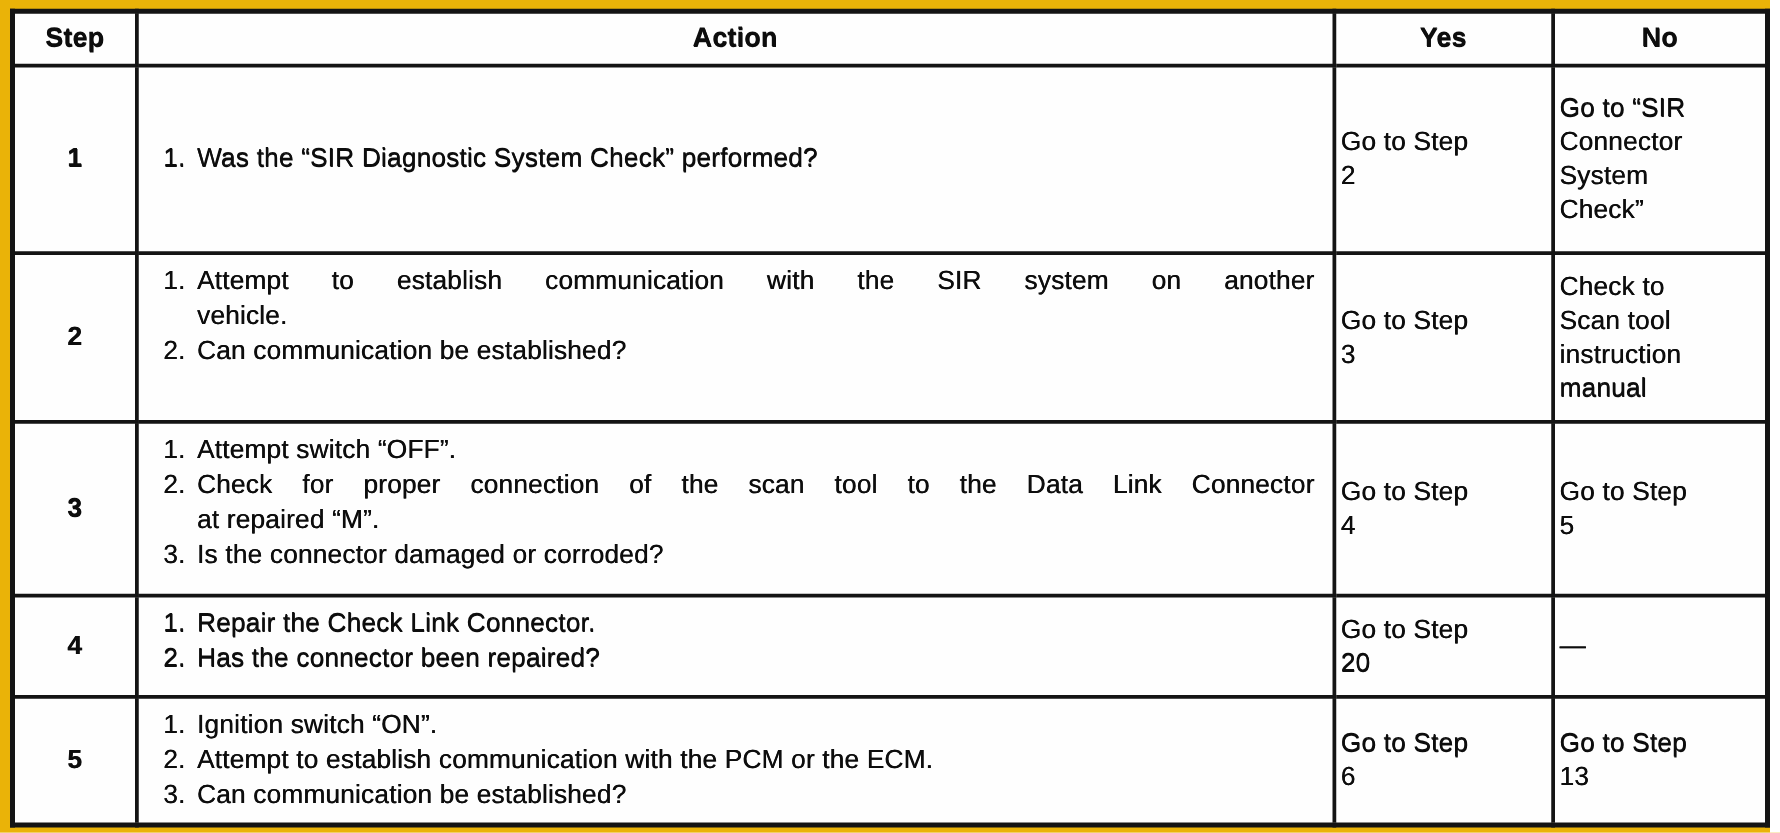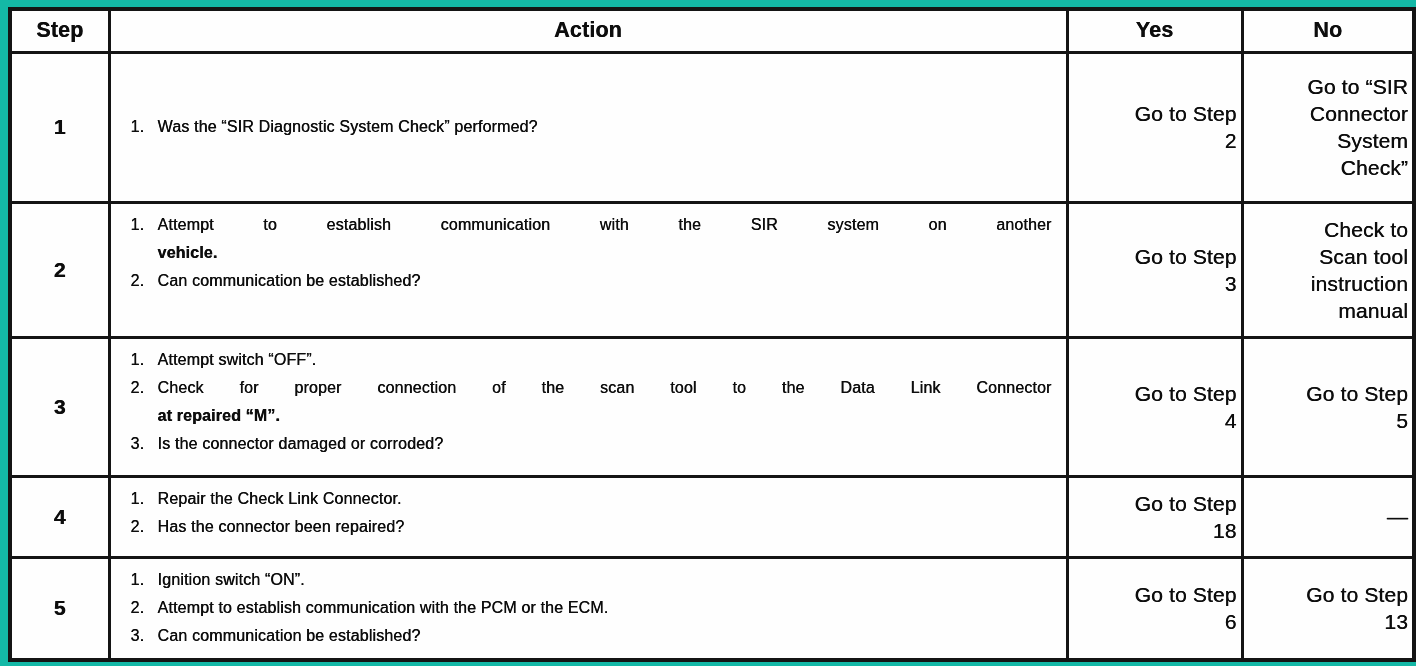--- a/index.html
+++ b/index.html
@@ -9,21 +9,21 @@
     height: 666px;
     background: #ffffff;
     overflow: hidden;
     font-family: "Liberation Sans", "DejaVu Sans", sans-serif;
     color: #0d0d0d;
   }
   .sheet {
     position: absolute;
     left: 0; top: 0;
     width: 1416px; height: 666px;
-    background: #14b8a6;
+    background: #eab308;
   }
   table.diag {
     position: absolute;
     left: 8px;
     top: 7px;
     width: 1404px;
     border-collapse: collapse;
     table-layout: fixed;
     border: 4px solid #141414;
     text-shadow: 0.35px 0.35px 0 currentColor; 
@@ -51,41 +51,41 @@
     padding: 0;
   }
   td.step {
     font-size: 21px;
     font-weight: 700;
     text-align: center;
     vertical-align: middle;
     padding: 0;
   }
   td.action {
-    font-size: 16px;
+    font-size: 21px;
     line-height: 28px;
     vertical-align: top;
     padding: 7px 14px 6px 20px;
     text-align: left;
   }
   td.action.vmid { vertical-align: middle; padding-top: 0; padding-bottom: 0; }
   .ln { white-space: normal; }
   .first .num {
     display: inline-block;
     width: 27px;
   }
-  .cont { padding-left: 27px; font-weight: bold; }
+  .cont { padding-left: 27px; }
   .fill {
     text-align: justify;
     text-align-last: justify;
   }
   td.yn {
     font-size: 21px;
     line-height: 27px;
-    text-align: right;
+    text-align: left;
     vertical-align: middle;
     padding: 0 4px;
   }
 </style>
 </head>
 <body>
 
 <div class="sheet">
   <table class="diag">
     <colgroup>
@@ -158,21 +158,21 @@
     </tr>
 
     <tr class="r4">
       <td class="step">4</td>
       <td class="action">
         <div class="ln first"><span class="num">1.</span><span class="txt">Repair the Check Link Connector.</span></div>
         <div class="ln first"><span class="num">2.</span><span class="txt">Has the connector been repaired?</span></div>
       </td>
       <td class="yn">
         <div class="ln">Go to Step</div>
-        <div class="ln">18</div>
+        <div class="ln">20</div>
       </td>
       <td class="yn">
         <div class="ln">—</div>
       </td>
     </tr>
 
     <tr class="r5">
       <td class="step">5</td>
       <td class="action">
         <div class="ln first"><span class="num">1.</span><span class="txt">Ignition switch “ON”.</span></div>

